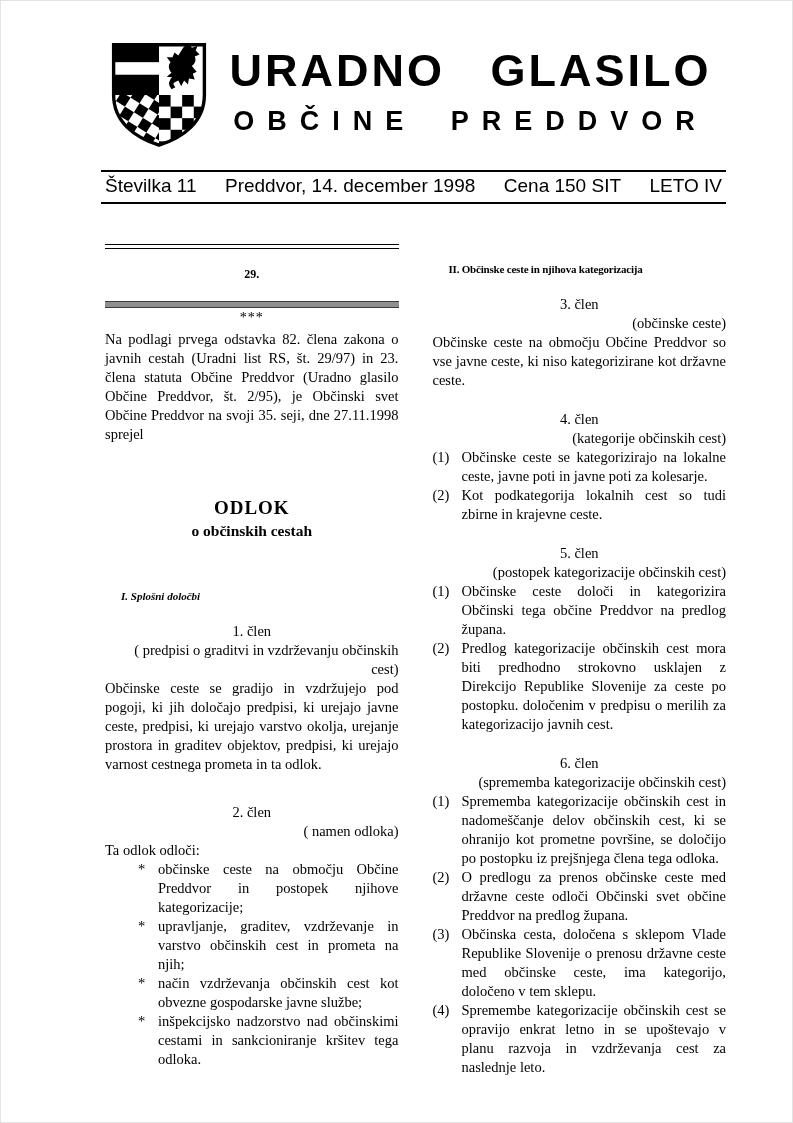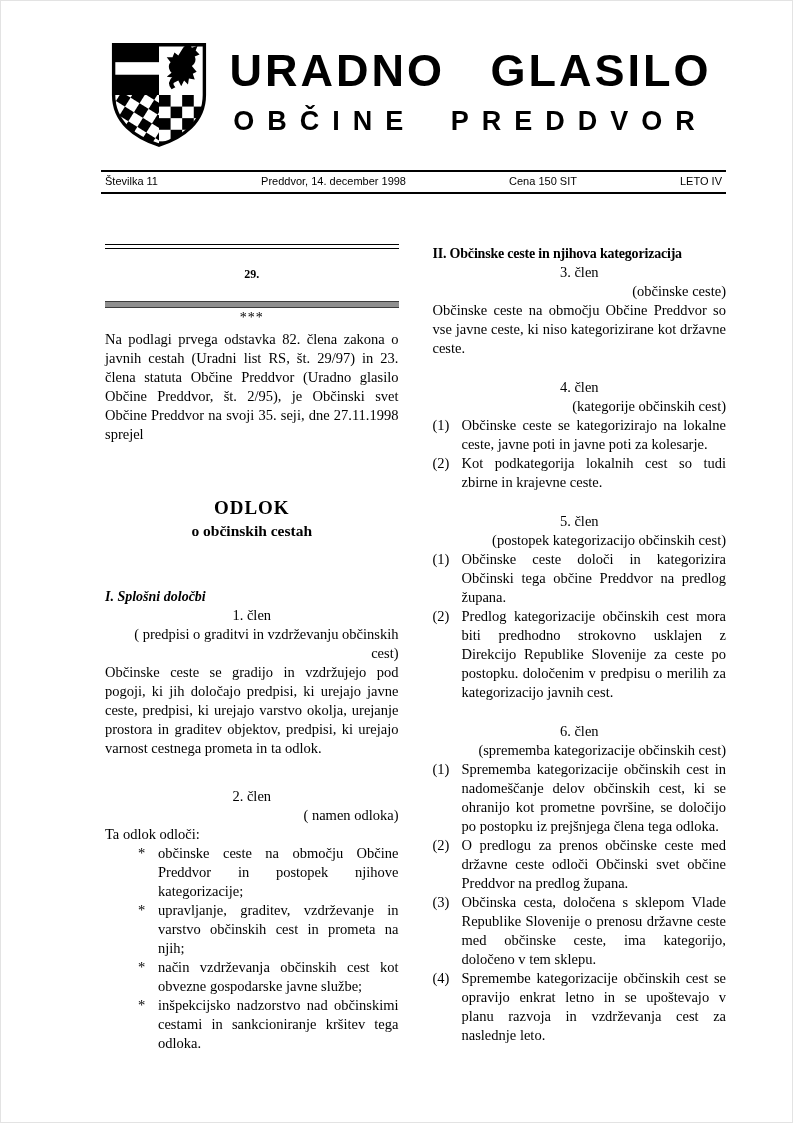--- a/index.html
+++ b/index.html
@@ -32,21 +32,21 @@
     font-size:27px;line-height:30px;
     letter-spacing:13px;word-spacing:14px;
     white-space:nowrap;
   }
   .infobar{
     position:absolute;left:100px;right:66px;top:169px;
     border-top:2px solid #000;border-bottom:2px solid #000;
     padding:3px 4px 5px 4px;
     display:flex;justify-content:space-between;align-items:baseline;
     font-family:"Liberation Sans", sans-serif;
-    font-size:11px;
+    font-size:19px;
   }
 
   
   .columns{
     position:absolute;top:243px;left:104px;right:66px;bottom:20px;
     display:flex;gap:34px;
     font-size:14.5px;line-height:19px;
   }
   .col{flex:1 1 0;min-width:0;}
 
@@ -56,21 +56,21 @@
   .doc-number{text-align:center;font-weight:bold;font-size:12px;margin:16px 0 17px 0;}
   .stars{text-align:center;font-size:14px;letter-spacing:1px;margin:0 0 3px 0;}
 
   p.body{margin:0;text-align:justify;}
   .intro{margin-top:2px;}
 
   .decree{margin-top:54px;text-align:center;}
   .decree .dt{font-weight:bold;font-size:19px;letter-spacing:1px;}
   .decree .ds{font-weight:bold;font-size:15.5px;margin-top:4px;}
 
-  .section-heading{font-weight:bold;font-size:14px;margin:0;}
+  .section-heading{font-weight:bold;font-size:11px;margin:16px;}
   .sec1{margin-top:47px;font-style:italic;}
   .sec2{white-space:nowrap;letter-spacing:-0.2px;}
   .clen-num{text-align:center;margin:0;}
   .clen-cap{text-align:right;font-weight:normal;margin:0;}
 
   .gap-lg{height:29px;}
   .gap-md{height:20px;}
 
   
   .bullet{position:relative;padding-left:53px;text-align:justify;}
@@ -185,21 +185,21 @@
         <span class="num">(1)</span>
         <span class="txt">Občinske ceste se kategorizirajo na lokalne ceste, javne poti in javne poti za kolesarje.</span>
       </div>
       <div class="num-item">
         <span class="num">(2)</span>
         <span class="txt">Kot podkategorija lokalnih cest so tudi zbirne in krajevne ceste.</span>
       </div>
 
       <div class="gap-md"></div>
       <div class="clen-num">5. člen</div>
-      <div class="clen-cap">(postopek kategorizacijo občinskih cest)</div>
+      <div class="clen-cap">(postopek kategorizacije občinskih cest)</div>
       <div class="num-item">
         <span class="num">(1)</span>
         <span class="txt">Občinske ceste določi in kategorizira Občinski tega občine Preddvor na predlog župana.</span>
       </div>
       <div class="num-item">
         <span class="num">(2)</span>
         <span class="txt">Predlog kategorizacije občinskih cest mora biti predhodno strokovno usklajen z Direkcijo Republike Slovenije za ceste po postopku. določenim v predpisu o merilih za kategorizacijo javnih cest.</span>
       </div>
 
       <div class="gap-md"></div>

